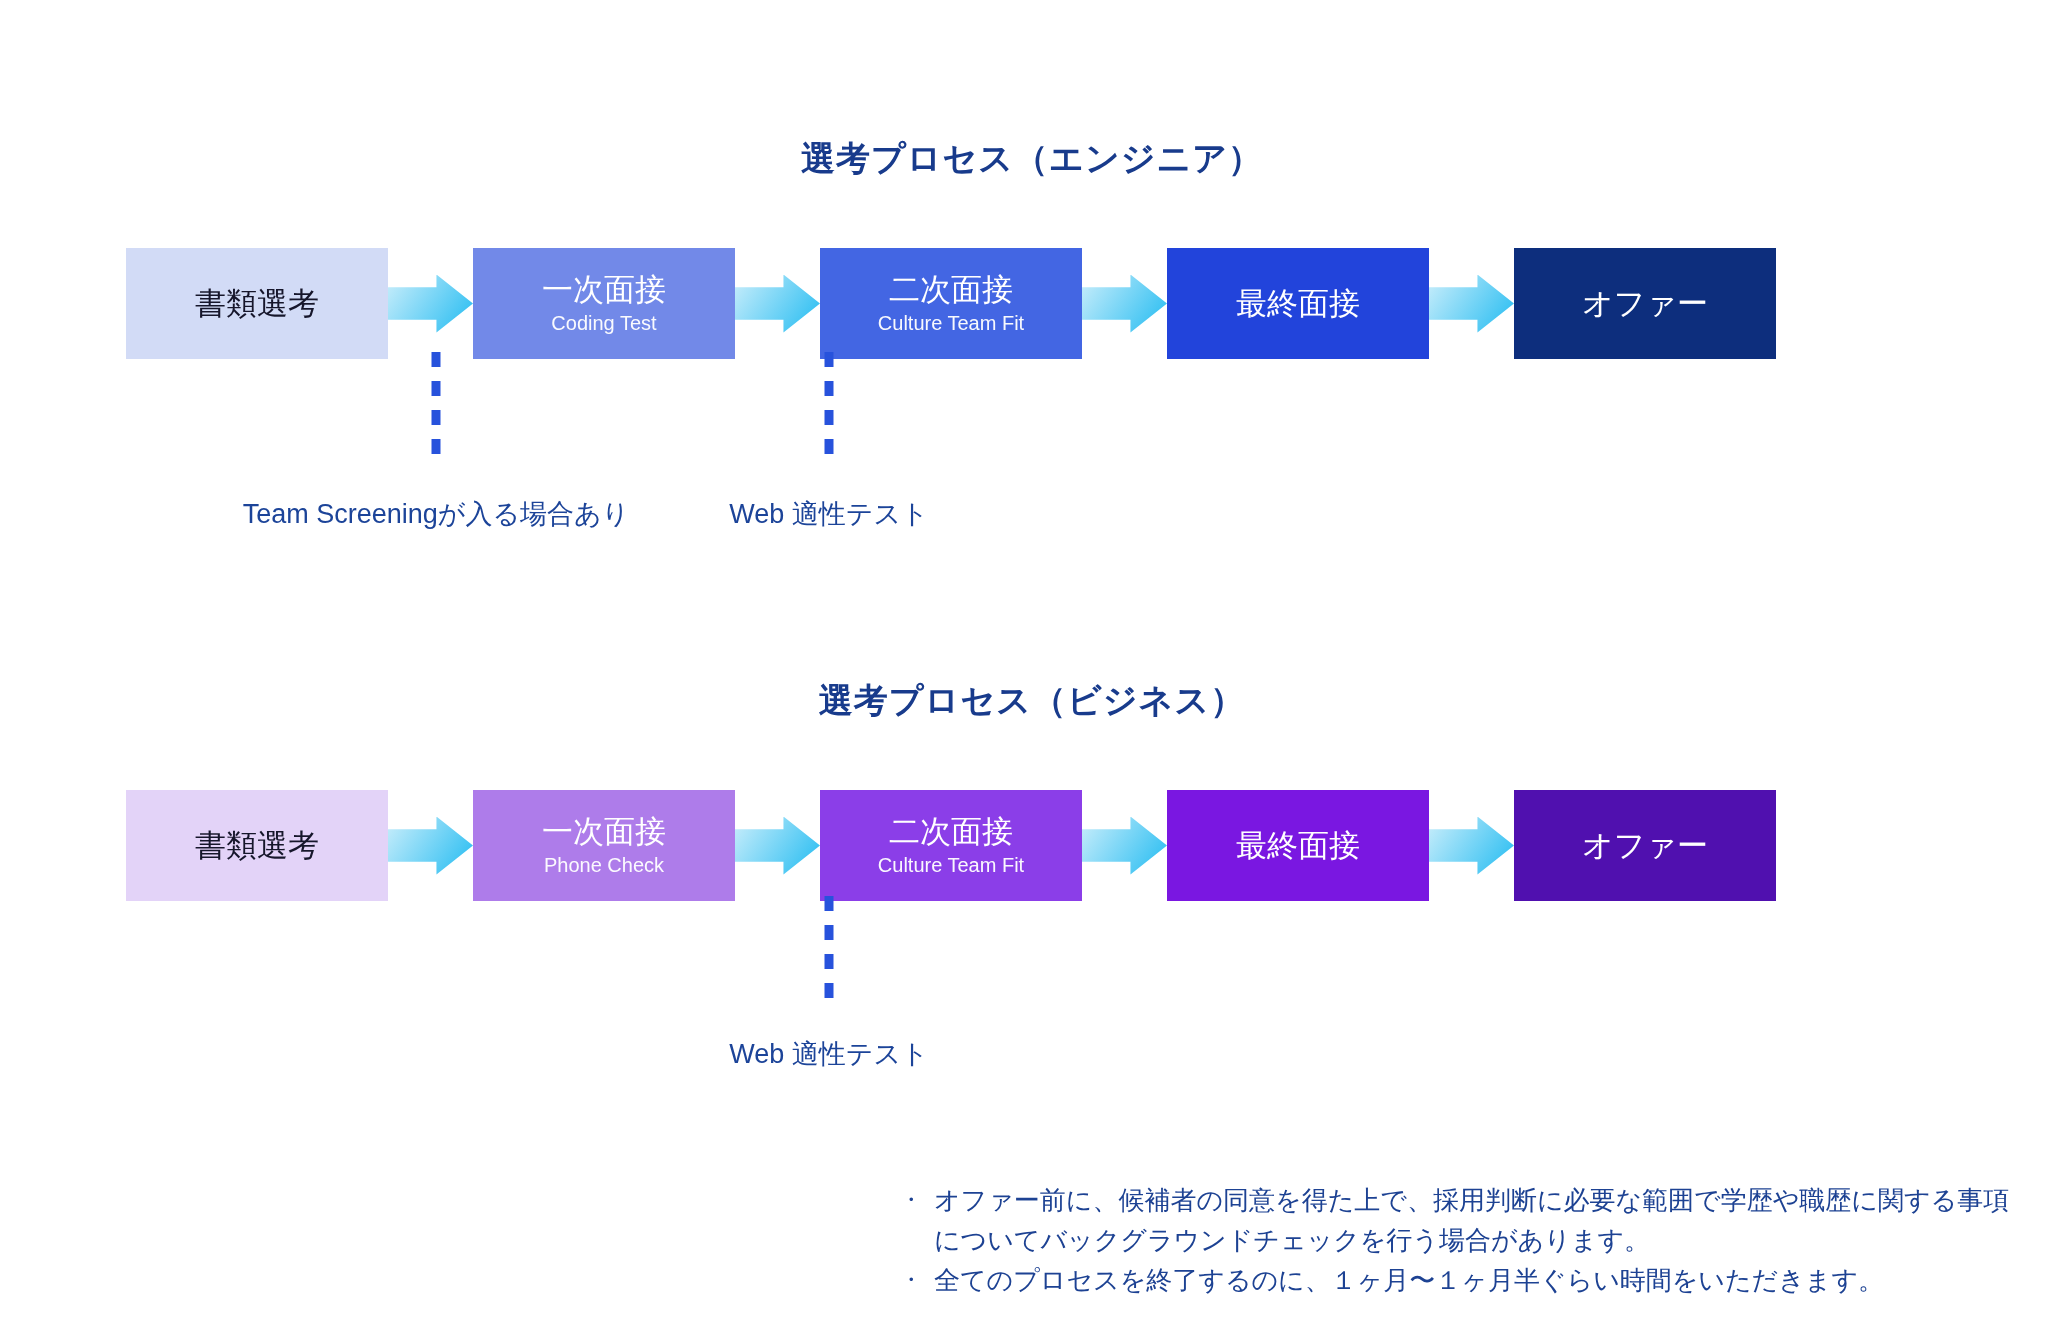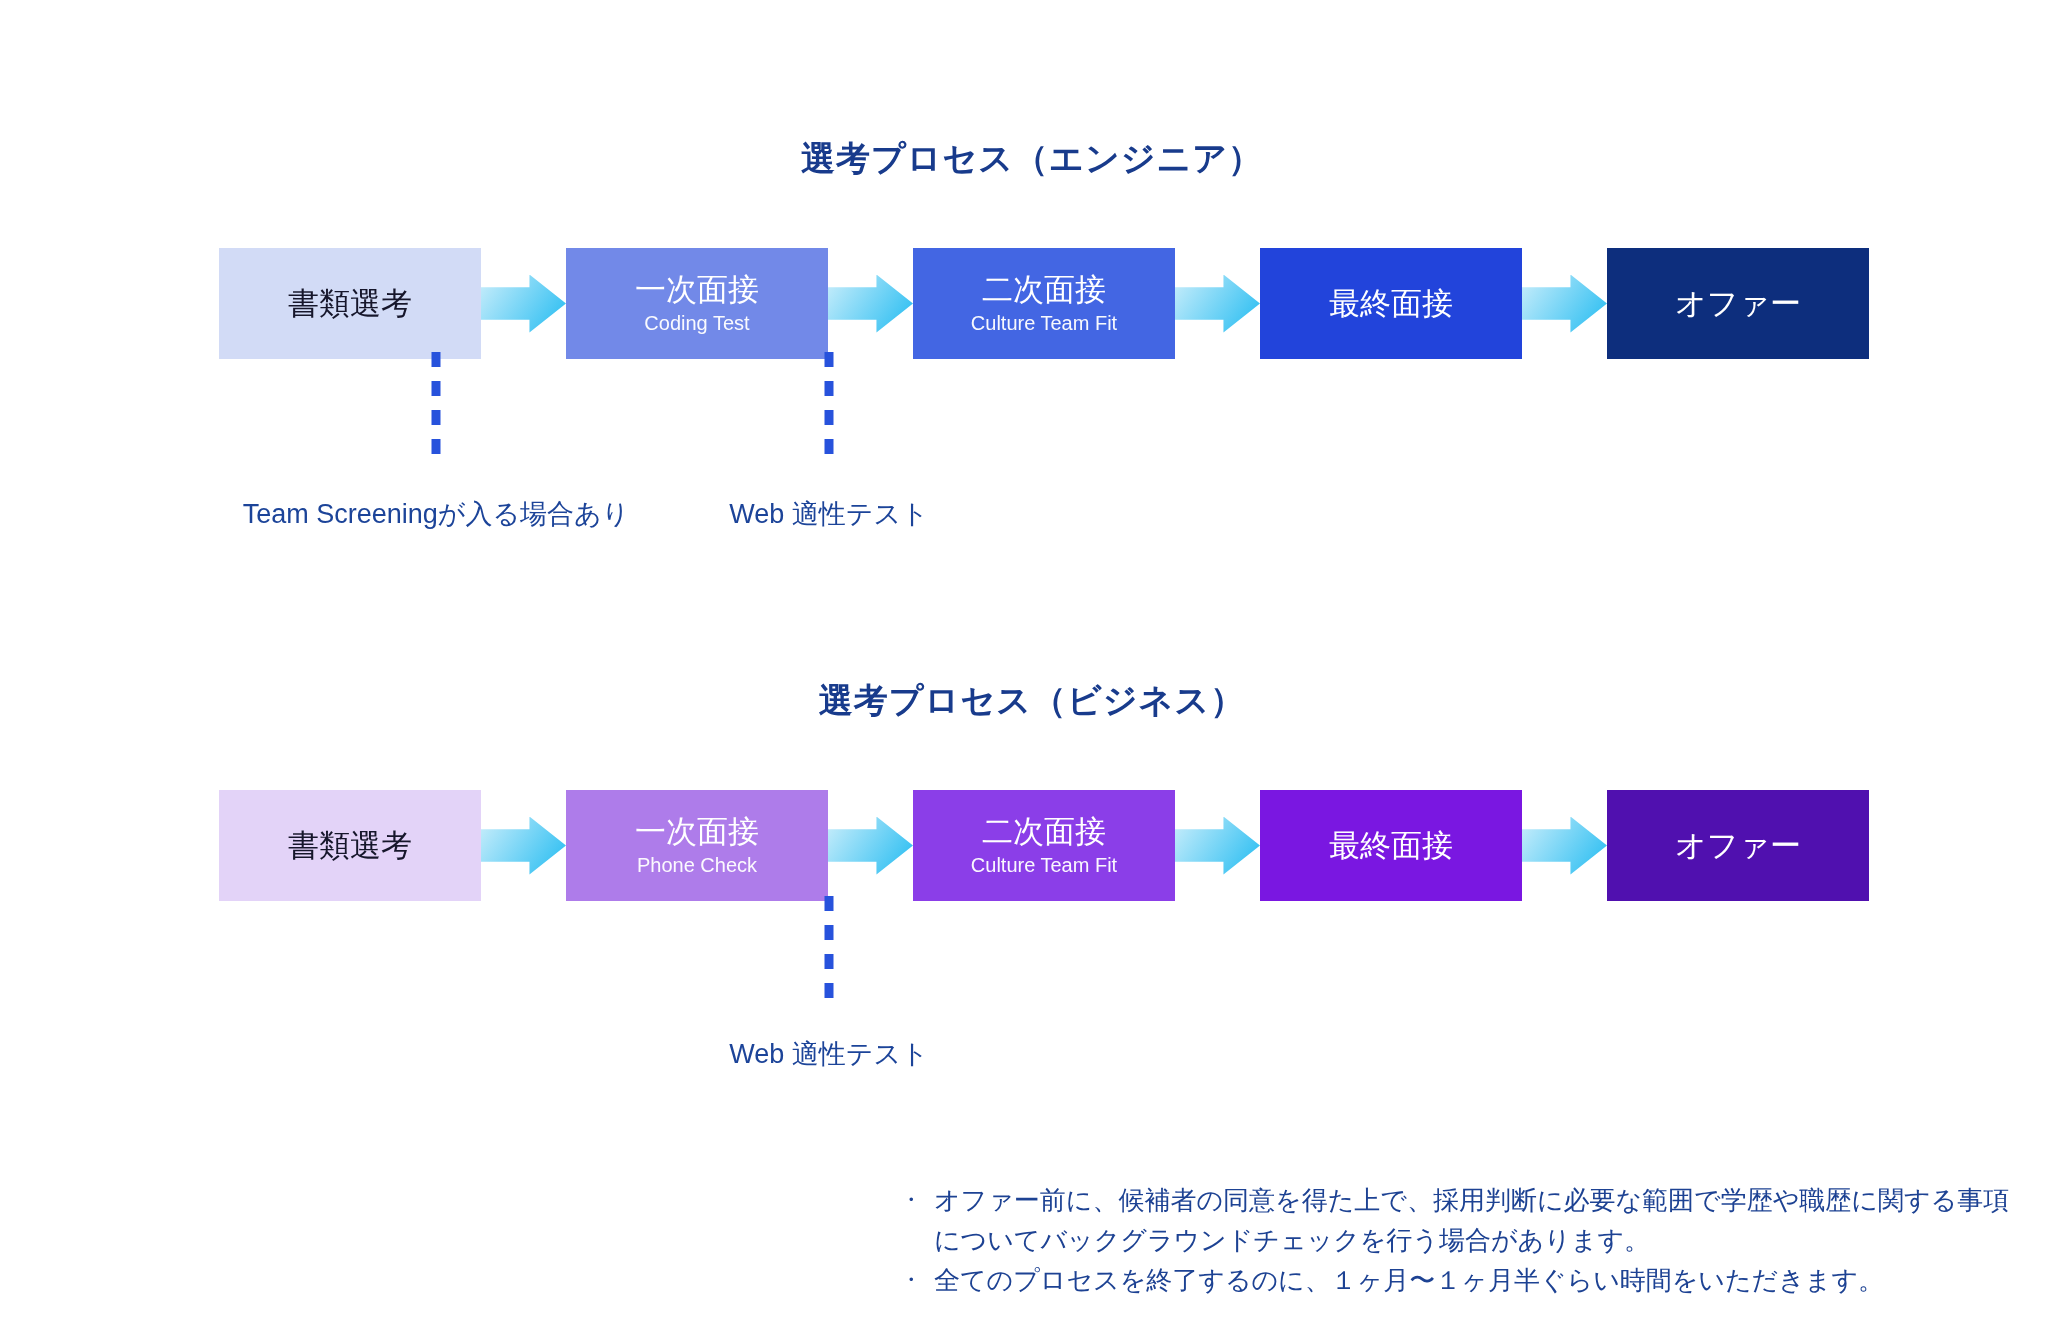--- a/index.html
+++ b/index.html
@@ -11,21 +11,21 @@
   .section{position:absolute;left:0;width:2048px;}
   .section-0{top:136px;--dash-h:116px;--dash-top:216px;--label-top:360px;}
   .section-1{top:678px;--dash-h:106px;--dash-top:218px;--label-top:358px;}
   .sec-title{
     position:absolute;top:0;left:8px;width:100%;text-align:center;
     font-size:34px;font-weight:bold;letter-spacing:1px;
     color:var(--title-c,#183B8C);
   }
   .row{
     position:absolute;top:112px;left:126px;width:1836px;height:111px;
-    display:flex;justify-content:center;align-items:center;
+    display:flex;justify-content:flex-start;align-items:center;
   }
   .step{
     width:262px;height:111px;flex:0 0 auto;
     display:flex;flex-direction:column;justify-content:center;align-items:center;
     text-align:center;
   }
   .step-label{font-size:31px;line-height:1.15;}
   .step-sub{font-size:20px;line-height:1.2;margin-top:4px;opacity:.96;}
   .arrow{
     width:85px;height:58px;flex:0 0 auto;

